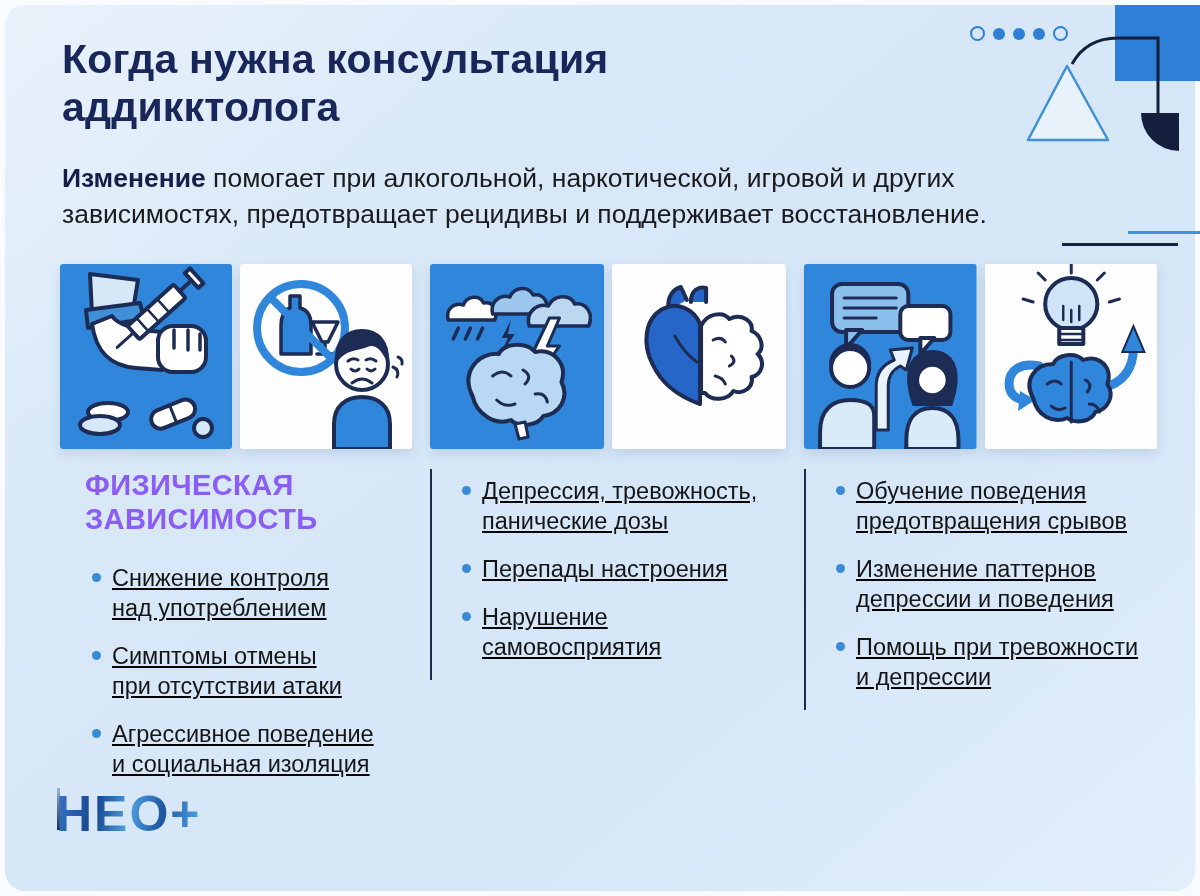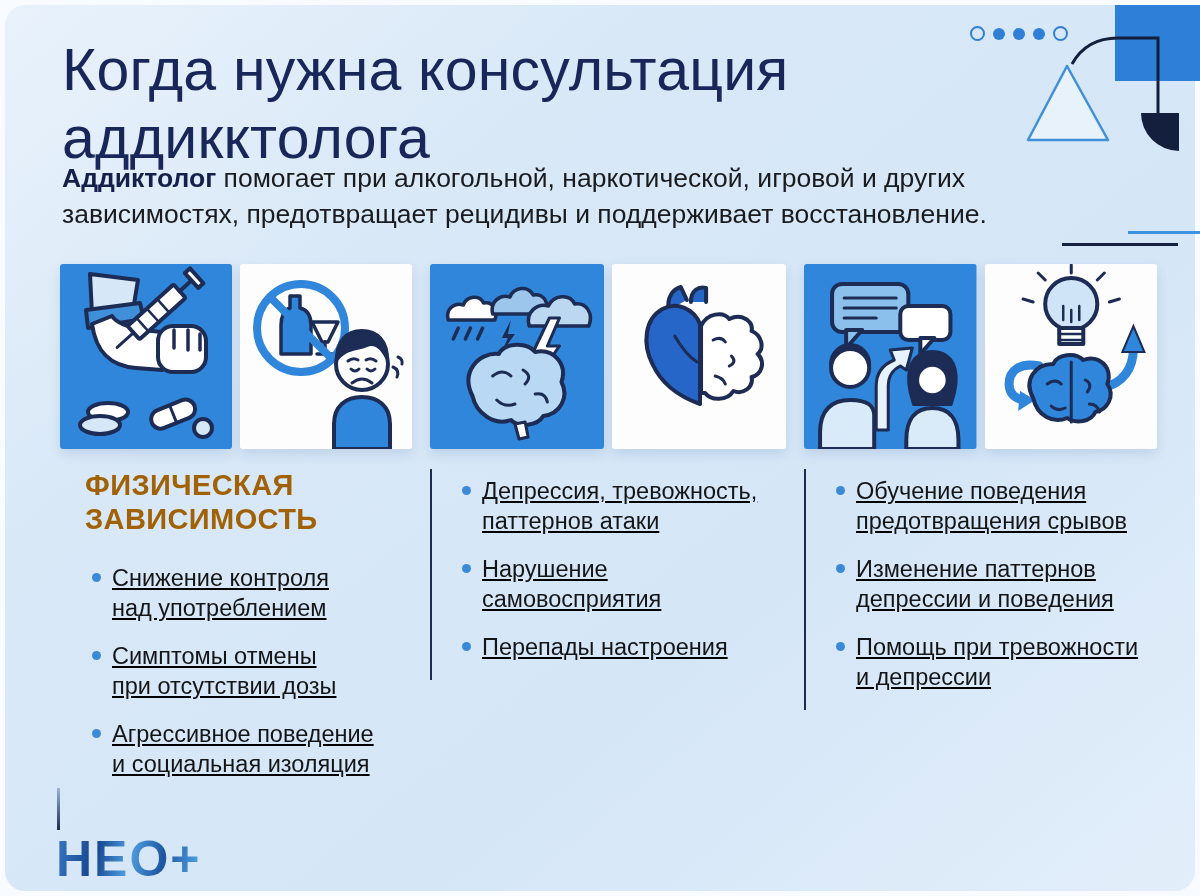--- a/index.html
+++ b/index.html
@@ -9,21 +9,21 @@
     font-family:"Liberation Sans","DejaVu Sans",sans-serif;
     -webkit-font-smoothing:antialiased;
   }
   .card{
     position:absolute;inset:5px;border-radius:20px;
     background:linear-gradient(140deg,#e9f2fb 0%,#d8e8f7 30%,#d5e6f7 65%,#e2eefa 100%);
   }
   
   .title{
     position:absolute;left:62px;top:36px;width:820px;
-    font-size:59px;line-height:1.16;font-weight:normal;color:#18265a;
+    font-size:41px;line-height:1.16;font-weight:bold;color:#18265a;
     white-space:pre-line;letter-spacing:.2px;
   }
   .intro{
     position:absolute;left:62px;top:160px;width:1035px;
     font-size:26.5px;line-height:1.36;color:#1a1b1e;
   }
   .intro b{color:#14204a;}
   
   .deco{position:absolute;}
   .dots{left:970px;top:26px;display:flex;gap:8px;align-items:center;}
@@ -37,35 +37,35 @@
   
   .columns{position:absolute;left:60px;top:264px;display:flex;gap:18px;}
   .col{display:flex;flex-direction:column;}
   .col.c1{width:352px}.col.c2{width:356px}.col.c3{width:353px}
   .imgs{display:flex;gap:8px;height:185px;margin-bottom:20px;}
   .img-box{flex:1;border-radius:3px;overflow:hidden;box-shadow:0 5px 12px rgba(40,80,140,.14);}
   .img-box svg{display:block;width:100%;height:100%;}
   .texts{border-left:2.5px solid transparent;padding-left:23px;}
   .c2 .texts,.c3 .texts{border-left-color:#1e2b4d;}
   .heading{
-    font-size:29px;font-weight:bold;color:#a16207;line-height:1.17;
+    font-size:29px;font-weight:bold;color:#8b5cf6;line-height:1.17;
     margin:0 0 26px 0;white-space:pre-line;letter-spacing:.4px;
   }
   ul.items{list-style:none;margin:7px;padding:0;text-decoration:underline;}
   ul.items li{
     position:relative;padding-left:20px;margin-bottom:18px;
     font-size:23.5px;line-height:1.28;color:#141517;white-space:pre-line;
   }
   ul.items li::before{
     content:"";position:absolute;left:0;top:10px;width:9px;height:9px;
     border-radius:50%;background:#3a8ad8;
   }
   
   .logo{
-    position:absolute;left:56px;top:830px;
+    position:absolute;left:56px;top:785px;
     font-size:50px;font-weight:bold;letter-spacing:2px;
     background:linear-gradient(100deg,#3a79c4 0%,#16458f 28%,#4f9fe0 50%,#1d54a0 72%,#57b0f0 100%);
     -webkit-background-clip:text;background-clip:text;color:transparent;
   }
 </style>
 </head>
 <body>
 
 <div class="card"></div>
 
@@ -83,21 +83,21 @@
 <div class="deco quarter"></div>
 <svg class="deco" style="left:1020px;top:62px" width="96" height="82">
   <polygon points="47,4 8,78 88,78" fill="rgba(246,251,255,.55)" stroke="#3f8fd9" stroke-width="2.5" stroke-linejoin="round"></polygon>
 </svg>
 <div class="deco line-light"></div>
 <div class="deco line-dark"></div>
 <div class="deco logo-tick"></div>
 
 <div class="title">Когда нужна консультация
 аддикктолога</div>
-<div class="intro"><b>Аддиктолог</b><span> помогает при алкогольной, наркотической, игровой и других зависимостях, предотвращает рецидивы и поддерживает восстановление.</span></div>
+<div class="intro"><b>Изменение</b><span> помогает при алкогольной, наркотической, игровой и других зависимостях, предотвращает рецидивы и поддерживает восстановление.</span></div>
 
 <div class="columns">
 
   <div class="col c1">
     <div class="imgs">
       <div class="img-box">
         <svg viewBox="0 0 172 185" preserveAspectRatio="none">
           <rect width="172" height="185" fill="#2f86da"></rect>
           <g stroke="#1d2c55" stroke-width="4" stroke-linejoin="round" stroke-linecap="round">
             <path d="M30 10 L78 16 L73 46 L32 50 Z" fill="#d6e8f8"></path>
@@ -144,21 +144,21 @@
         </svg>
       </div>
     </div>
     <div class="texts">
       <h2 class="heading">ФИЗИЧЕСКАЯ
 ЗАВИСИМОСТЬ</h2>
       <ul class="items">
         <li>Снижение контроля
 над употреблением</li>
         <li>Симптомы отмены
-при отсутствии дозы</li>
+при отсутствии атаки</li>
         <li>Агрессивное поведение
 и социальная изоляция</li>
       </ul>
     </div>
   </div>
 
   <div class="col c2">
     <div class="imgs">
       <div class="img-box">
         <svg viewBox="0 0 172 185" preserveAspectRatio="none">
@@ -187,24 +187,24 @@
             <path d="M88 62 C94 49 110 47 116 55 C128 49 140 57 138 67 C148 71 151 84 144 90 C152 98 148 111 138 113 C140 123 130 131 120 127 C114 137 98 137 92 129 L88 129 Z" fill="#ffffff"></path>
             <path d="M88 62 V129" fill="none" stroke-width="3"></path>
             <path d="M100 76 q8 -4 12 2 M118 92 q6 6 -2 10 M102 112 q8 2 10 8" fill="none" stroke-width="3"></path>
           </g>
         </svg>
       </div>
     </div>
     <div class="texts">
       <ul class="items">
         <li>Депрессия, тревожность,
-паттернов атаки</li>
+панические дозы</li>
+        <li>Перепады настроения</li>
         <li>Нарушение
 самовосприятия</li>
-        <li>Перепады настроения</li>
       </ul>
     </div>
   </div>
 
   <div class="col c3">
     <div class="imgs">
       <div class="img-box">
         <svg viewBox="0 0 172 185" preserveAspectRatio="none">
           <rect width="172" height="185" fill="#2f86da"></rect>
           <g stroke="#1d2c55" stroke-width="4" stroke-linejoin="round" stroke-linecap="round">

